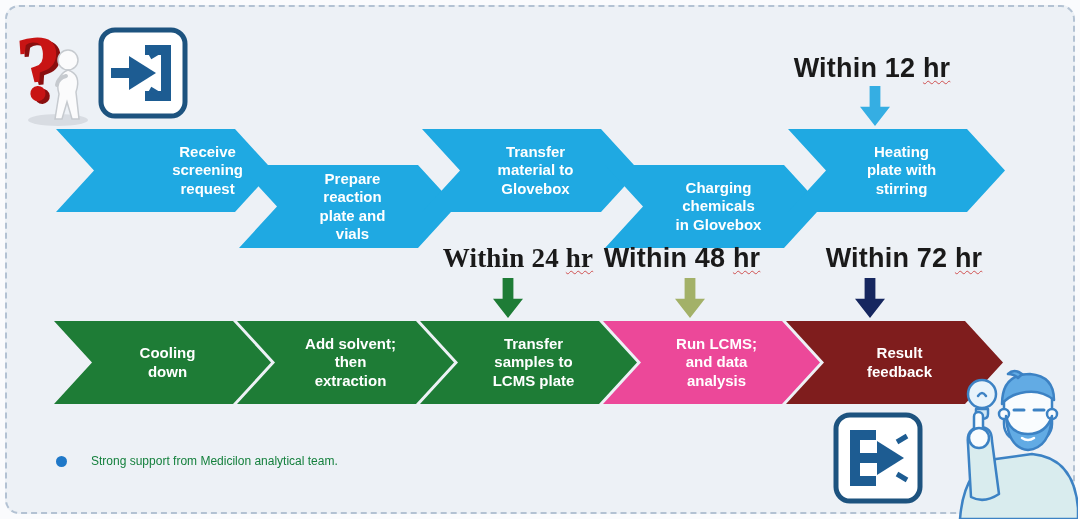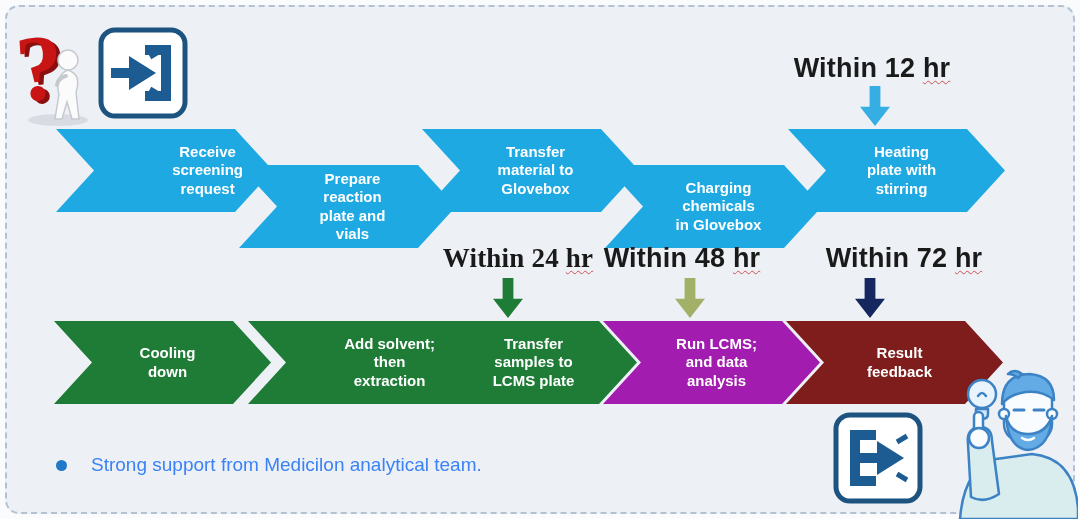--- a/index.html
+++ b/index.html
@@ -15,21 +15,21 @@
   
   .chev{
     position:absolute; width:217px; height:83px;
     clip-path:polygon(0 0, calc(100% - 38px) 0, 100% 50%, calc(100% - 38px) 100%, 0 100%, 38px 50%);
     display:flex; align-items:center; justify-content:center;
     color:#fff; font-weight:bold; font-size:15px; line-height:1.22;
     text-align:center; white-space:pre-line; padding:0 30px 0 40px; box-sizing:border-box;
   }
   .c-blue{background:#1fa9e2;}
   .c-green{background:#1e7c36;}
-  .c-olive{background:#a21caf;}
+  .c-olive{background:#ec4899;}
   .c-navy{background:#7f1d1d;}
   
   .timing{
     position:absolute; width:170px; text-align:center;
     font-size:27px; font-weight:bold; color:#1a1a1a; letter-spacing:0.2px;
   }
   .timing .unit{
     text-decoration-line:underline; text-decoration-style:wavy;
     text-decoration-color:#d05252; text-decoration-thickness:1px; text-underline-offset:3px;
   }
@@ -41,21 +41,21 @@
   .a-green{background:#1e7c36;}
   .a-olive{background:#a3b168;}
   .a-navy{background:#16275f;}
   
   .note{
     position:absolute; left:56px; top:454px; display:flex; align-items:center;
   }
   .note .dot{
     width:11px; height:11px; border-radius:50%; background:#1f78c8; margin-right:24px;
   }
-  .note .txt{ font-size:19px; color:#3b82f6; }
+  .note .txt{ font-size:12px; color:#15803d; }
   
   .art{ position:absolute; }
 </style>
 </head>
 <body>
 
 <div class="canvas">
   <div class="frame"></div>
 
   <div class="art" style="left:8px; top:20px; width:90px; height:108px;">
@@ -104,21 +104,21 @@
   <div class="chev c-blue" style="left:788px; top:129px;">
     <span>Heating
 plate with
 stirring</span>
   </div>
 
   <div class="chev c-green" style="left:54px; top:321px;">
     <span>Cooling
 down</span>
   </div>
-  <div class="chev c-green" style="left:248px; top:321px;justify-content:flex-end;">
+  <div class="chev c-green" style="left:237px; top:321px;">
     <span>Add solvent;
 then
 extraction</span>
   </div>
   <div class="chev c-green" style="left:420px; top:321px;">
     <span>Transfer
 samples to
 LCMS plate</span>
   </div>
   <div class="chev c-olive" style="left:603px; top:321px;">

